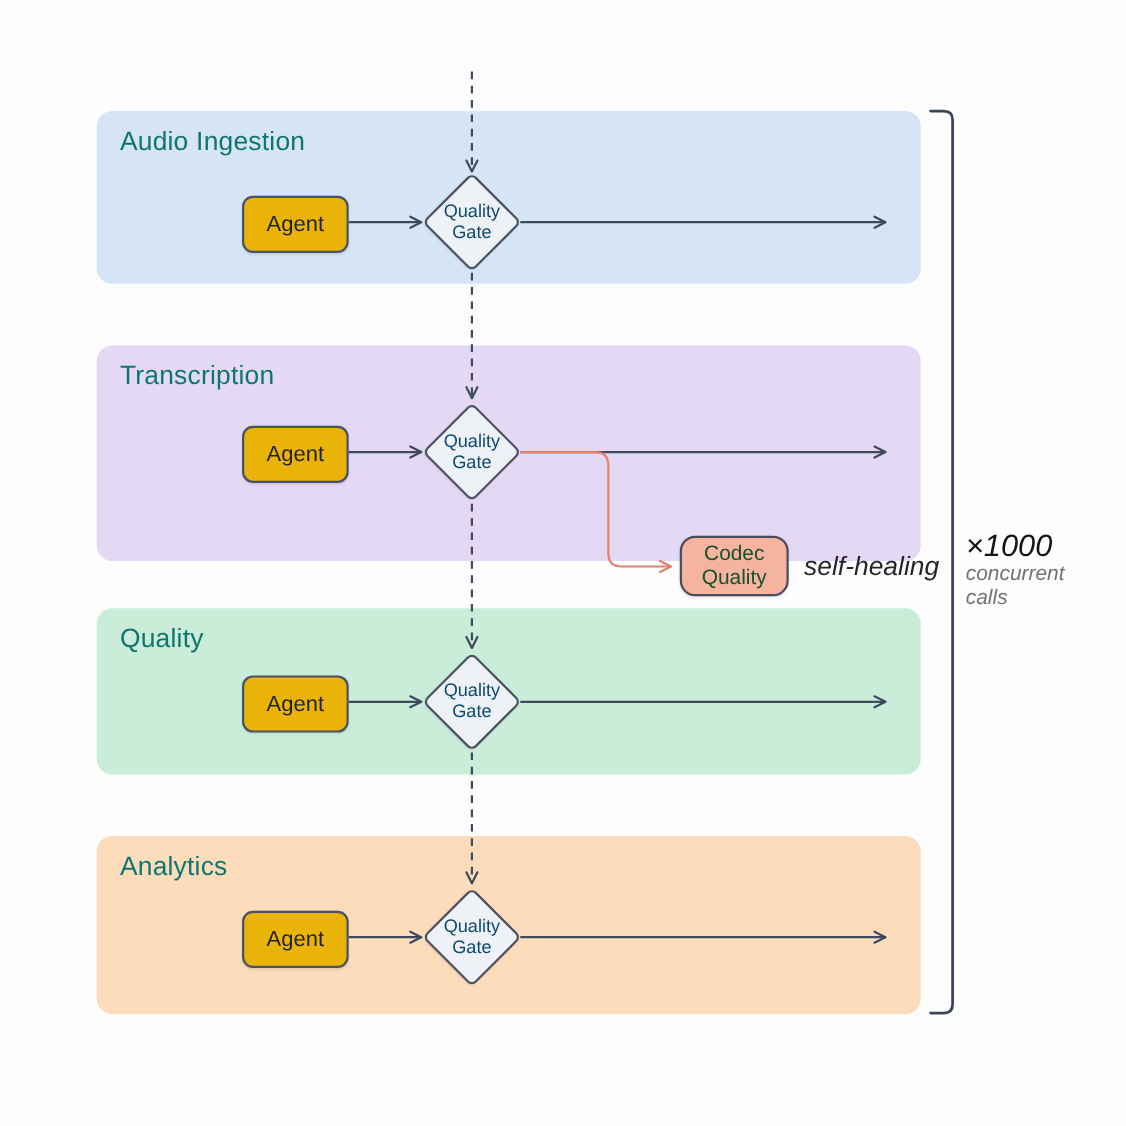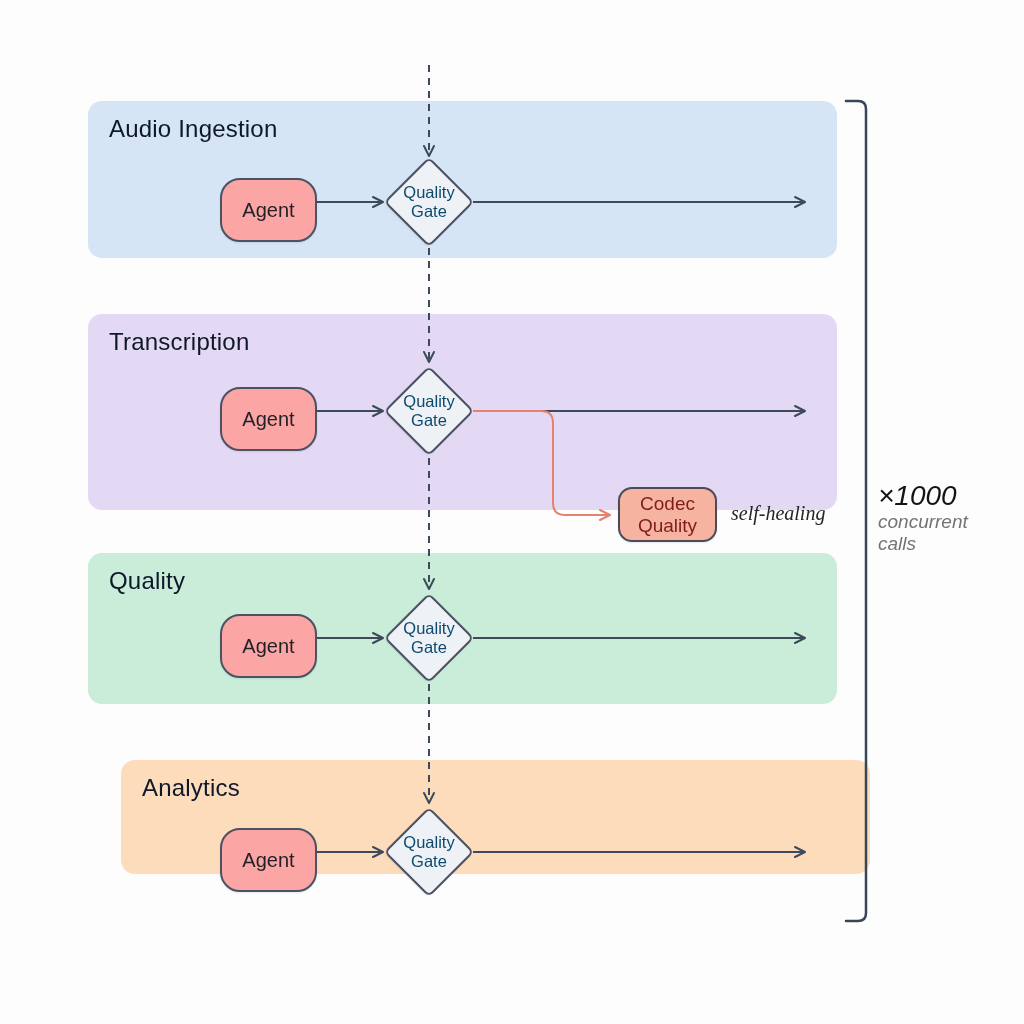--- a/index.html
+++ b/index.html
@@ -9,28 +9,28 @@
     font-family:"Liberation Sans", sans-serif;
     color:#1f2126;
     overflow:hidden;
   }
   .stage-band{
     position:absolute;left:88px;width:749px;border-radius:14px;
   }
   .band-audio{top:101px;height:157px;background:#d6e5f6;}
   .band-transcription{top:314px;height:196px;background:#e4d9f4;}
   .band-scoring{top:553px;height:151px;background:#c9edd9;}
-  .band-analytics{top:760px;height:114px;background:#fcdcbb;margin-left:33px;}
+  .band-analytics{top:760px;height:162px;background:#fcdcbb;}
   .band-title{
     position:absolute;left:21px;top:14px;
-    font-size:24px;font-weight:500;color:#0f172a;letter-spacing:.2px;
+    font-size:24px;font-weight:500;color:#0f766e;letter-spacing:.2px;
   }
   .node-agent{
-    position:absolute;left:220px;width:97px;height:64px;
-    background:#fca5a5;border:2px solid #4a5263;border-radius:20px;
+    position:absolute;left:220px;width:97px;height:52px;
+    background:#eab308;border:2px solid #4a5263;border-radius:10px;
     display:flex;align-items:center;justify-content:center;
     font-size:20px;color:#1f2126;box-sizing:border-box;
     box-shadow:0 1px 2px rgba(30,40,60,.10);
   }
   .agent-1{top:178px;}
   .agent-2{top:387px;}
   .agent-3{top:614px;}
   .agent-4{top:828px;}
   .diamond{
     position:absolute;left:397px;width:64px;height:64px;
@@ -47,26 +47,26 @@
     font-size:16.5px;line-height:19px;color:#0c4a6e;
   }
   .dlabel-1{top:183px;}
   .dlabel-2{top:392px;}
   .dlabel-3{top:619px;}
   .dlabel-4{top:833px;}
   .node-resolver{
     position:absolute;left:618px;top:487px;width:99px;height:55px;
     background:#f6b3a0;border:2px solid #4b4b59;border-radius:14px;
     display:flex;flex-direction:column;align-items:center;justify-content:center;
-    font-size:19px;line-height:22px;color:#7f1d1d;box-sizing:border-box;
+    font-size:19px;line-height:22px;color:#14532d;box-sizing:border-box;
     box-shadow:0 1px 2px rgba(30,40,60,.10);
   }
   .self-healing{
     position:absolute;left:731px;top:502px;
-    font-size:20px;font-style:italic;color:#23252a;font-family:Liberation Serif, serif;
+    font-size:24px;font-style:italic;color:#23252a;
   }
   .bracket-note{
     position:absolute;left:878px;top:481px;line-height:22px;font-style:italic;
   }
   .bracket-multiplier{font-size:28px;font-weight:500;line-height:30px;color:#121417;}
   .bracket-line{font-size:19px;color:#737373;}
   #wires{position:absolute;left:0;top:0;pointer-events:none;}
 </style>
 </head>
 <body>

